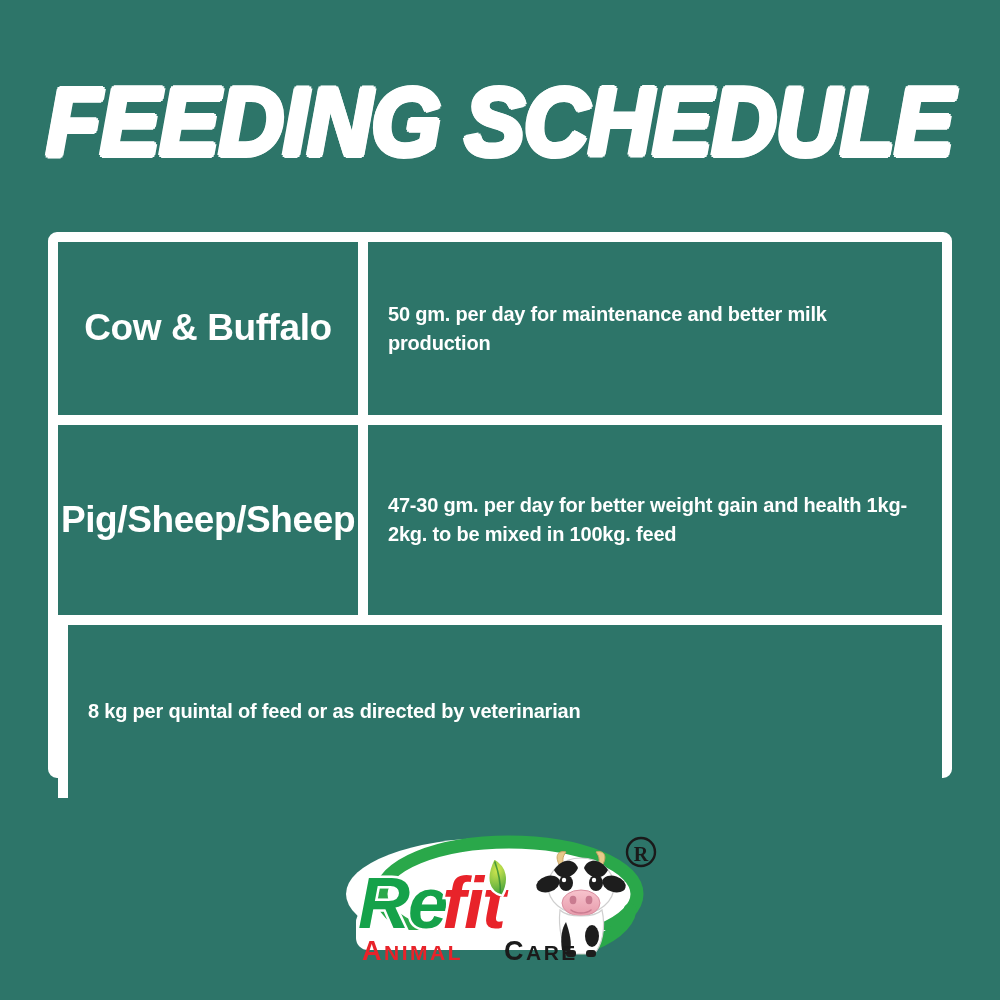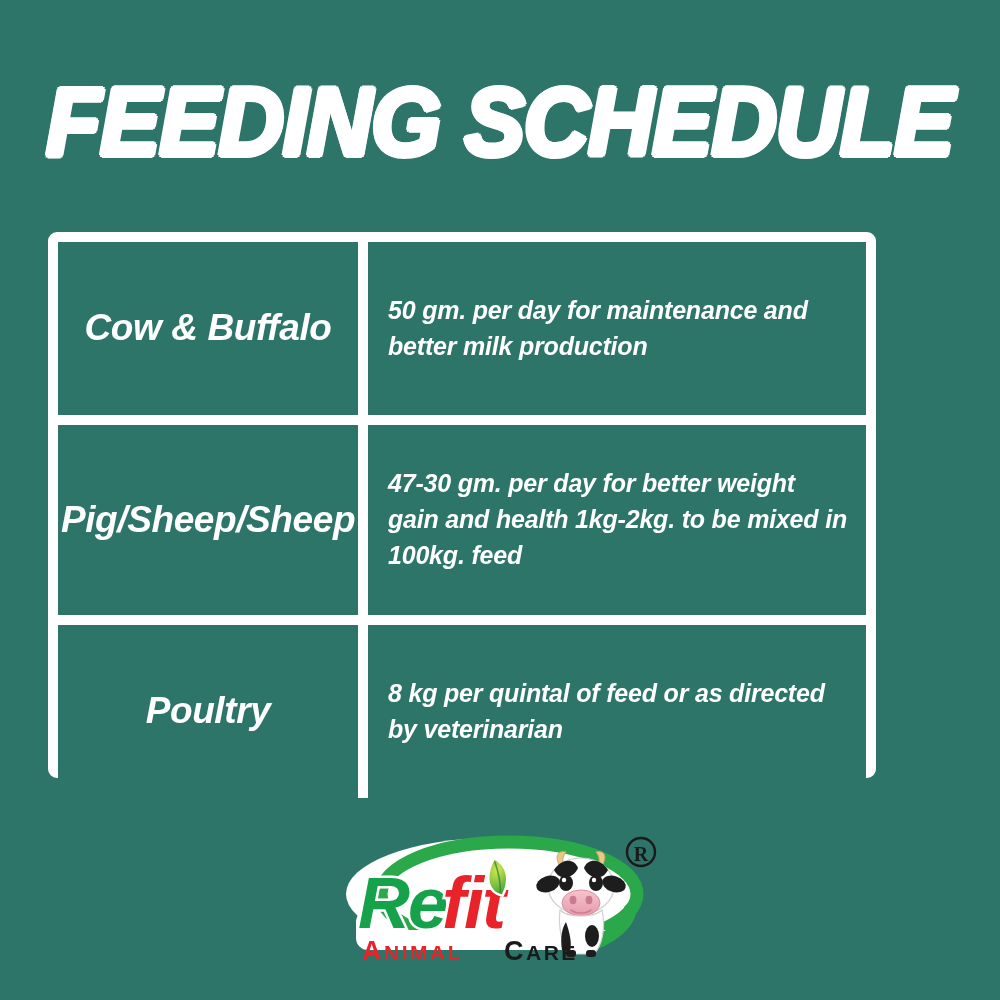--- a/index.html
+++ b/index.html
@@ -40,29 +40,28 @@
        0 3px 0 #fff, 0 -3px 0 #fff,
        2px 2px 0 #fff, -2px 2px 0 #fff,
        2px -2px 0 #fff, -2px -2px 0 #fff;
   }
 
   
   .table {
     position: absolute;
     left: 48px;
     top: 232px;
-    width: 828px;
+    width: 904px;
     height: 546px;
     box-sizing: border-box;
     border: 10px solid #ffffff;
     border-radius: 9px;
     background: #ef4444;
     display: flex;
     flex-direction: column;
-    font-style: italic;
   }
   .row {
     display: flex;
     flex: 0 0 auto;
     background: #ffffff;
   }
   .row.r1 { height: 173px; }
   .row.r2 { height: 190px; }
   .row.r3 { height: 173px; }
 
@@ -92,21 +91,21 @@
   .label-text {
     color: #ffffff;
     font-size: 37px;
     font-weight: 700;
     line-height: 1.15;
     letter-spacing: -0.4px;
     white-space: nowrap;
   }
   .desc-text {
     color: #ffffff;
-    font-size: 25px;
+    font-size: 20px;
     font-weight: 700;
     line-height: 1.43;
     letter-spacing: -0.2px;
   }
 
   
   .logo {
     position: absolute;
     left: 344px;
     top: 832px;
@@ -140,23 +139,20 @@
       <span class="label-text">Pig/Sheep/Sheep</span>
     </div>
     <div class="cell desc">
       <span class="desc-text">47-30 gm. per day for better weight gain and health 1kg-2kg. to be mixed in 100kg. feed</span>
     </div>
   </div>
 
   <div class="rowgap"></div>
 
   <div class="row r3">
-    <div class="cell label">
-      <span class="label-text">Poultry</span>
-    </div>
     <div class="cell desc">
       <span class="desc-text">8 kg per quintal of feed
 or as directed by veterinarian</span>
     </div>
   </div>
 
 </div>
 
 <div class="logo">
   <svg width="320" height="138" viewBox="0 0 320 138" xmlns="http://www.w3.org/2000/svg">

